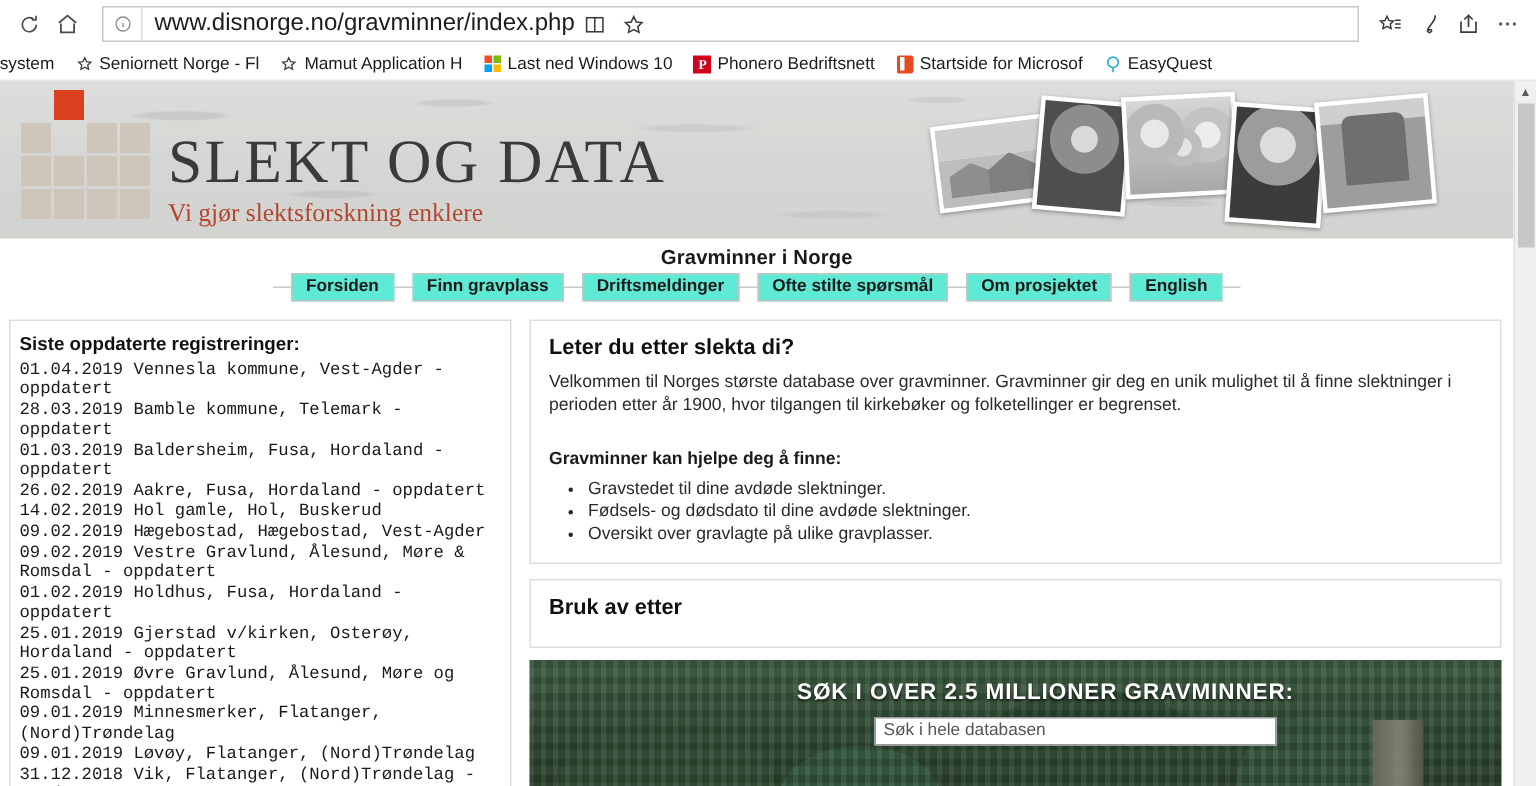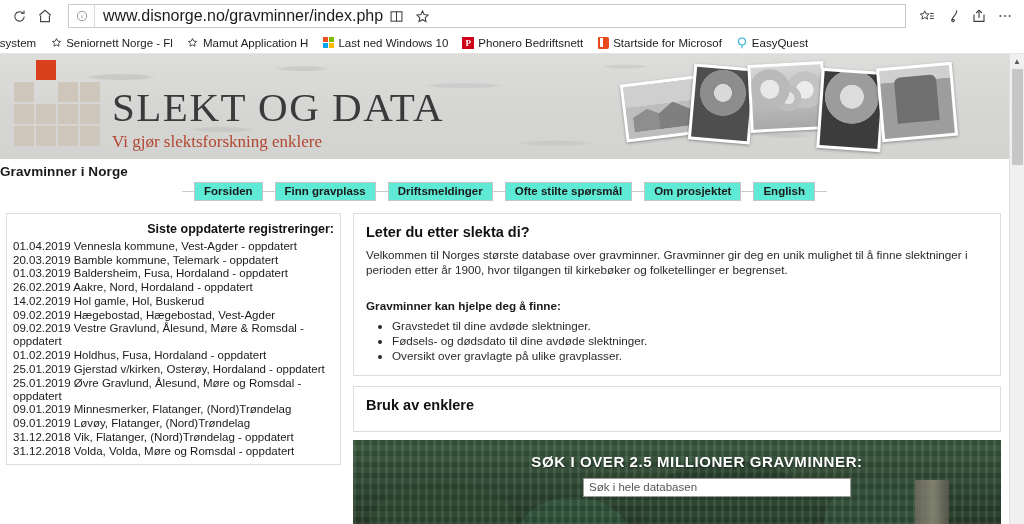--- a/index.html
+++ b/index.html
@@ -221,21 +221,21 @@
     white-space: nowrap;
   }
   .nav-sep {
     width: 9px; height: 9px;
     background: #b7b7b7;
     flex: 0 0 auto;
   }
 
   
   .page-title {
-    text-align: left;
+    text-align: center;
     font-size: 13.5px;
     font-weight: bold;
     color: #1a1a1a;
     padding-top: 5px;
     letter-spacing: .1px;
   }
   .tabs {
     display: flex;
     align-items: center;
     justify-content: center;
@@ -262,28 +262,28 @@
     align-items: flex-start;
   }
   .sidebar {
     width: 335px;
     border: 1px solid #dddddd;
     background: #ffffff;
     padding: 8px 6px 6px;
     flex: 0 0 auto;
   }
   .sidebar h3 {
-    text-align: right;
+    text-align: left;
     font-size: 12.5px;
     font-weight: bold;
     color: #111;
     margin-bottom: 4px;
   }
   .upd-list { font-size: 11.5px; color: #1a1a1a; line-height: 13.2px; }
-  .upd-item { margin: 0 0 .5px 0; }
+  .upd-item { margin: 0 0 .5px 0; font-family: Liberation Mono, monospace; }
   .upd-date { display: inline; }
   .upd-text { display: inline; }
 
   .main-col { flex: 1 1 auto; min-width: 0; }
   .panel {
     border: 1px solid #dddddd;
     background: #ffffff;
     padding: 10px 12px 12px;
     margin-bottom: 10px;
   }
@@ -587,30 +587,30 @@
     <div class="content">
 
       <div class="sidebar">
         <h3>Siste oppdaterte registreringer:</h3>
         <div class="upd-list">
           <div class="upd-item">
             <span class="upd-date">01.04.2019</span>
             <span class="upd-text">Vennesla kommune, Vest-Agder - oppdatert</span>
           </div>
           <div class="upd-item">
-            <span class="upd-date">20.03.2019</span>
+            <span class="upd-date">28.03.2019</span>
             <span class="upd-text">Bamble kommune, Telemark - oppdatert</span>
           </div>
           <div class="upd-item">
             <span class="upd-date">01.03.2019</span>
             <span class="upd-text">Baldersheim, Fusa, Hordaland - oppdatert</span>
           </div>
           <div class="upd-item">
             <span class="upd-date">26.02.2019</span>
-            <span class="upd-text">Aakre, Nord, Hordaland - oppdatert</span>
+            <span class="upd-text">Aakre, Fusa, Hordaland - oppdatert</span>
           </div>
           <div class="upd-item">
             <span class="upd-date">14.02.2019</span>
             <span class="upd-text">Hol gamle, Hol, Buskerud</span>
           </div>
           <div class="upd-item">
             <span class="upd-date">09.02.2019</span>
             <span class="upd-text">Hægebostad, Hægebostad, Vest-Agder</span>
           </div>
           <div class="upd-item">
@@ -655,21 +655,21 @@
           <p class="lead">Velkommen til Norges største database over gravminner. Gravminner gir deg en unik mulighet til å finne slektninger i perioden etter år 1900, hvor tilgangen til kirkebøker og folketellinger er begrenset.</p>
           <div class="sub">Gravminner kan hjelpe deg å finne:</div>
           <ul>
             <li>Gravstedet til dine avdøde slektninger.</li>
             <li>Fødsels- og dødsdato til dine avdøde slektninger.</li>
             <li>Oversikt over gravlagte på ulike gravplasser.</li>
           </ul>
         </div>
 
         <div class="panel tight">
-          <h2>Bruk av enklere</h2>
+          <h2>Bruk av etter</h2>
         </div>
 
         <div class="search-banner">
           <div class="sb-hedge"></div>
           <div class="sb-stone"></div>
 
           <div class="sb-inner">
             <div class="sb-title">SØK I OVER 2.5 MILLIONER GRAVMINNER:</div>
             <div class="sb-input-wrap">
               <input class="sb-input" type="text" placeholder="Søk i hele databasen" style="">

